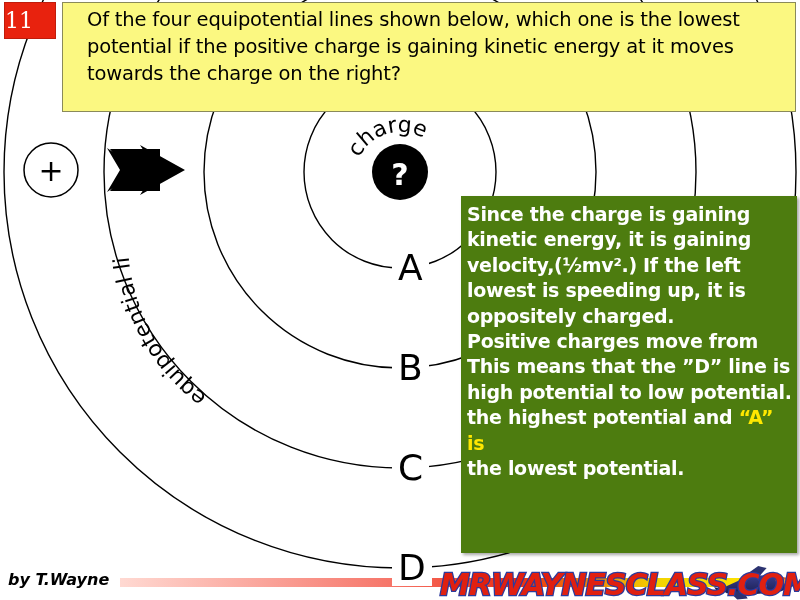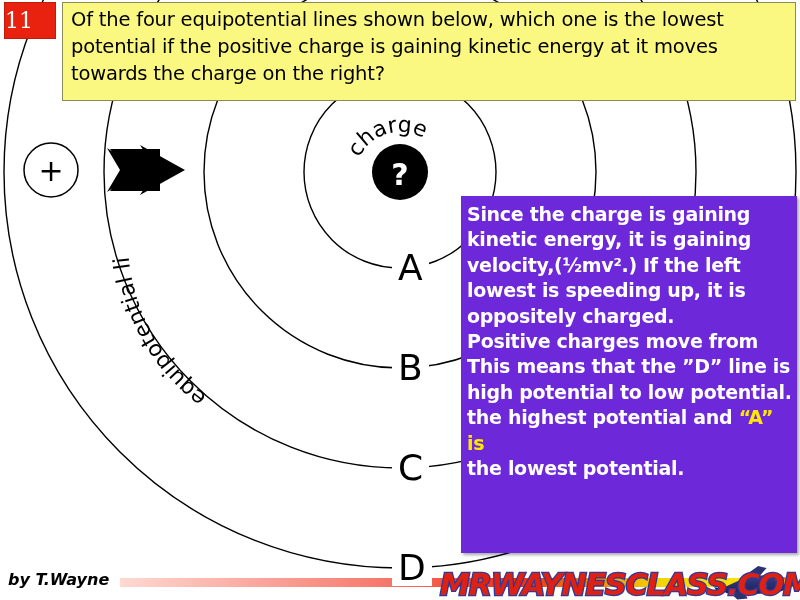--- a/index.html
+++ b/index.html
@@ -16,34 +16,34 @@
   .qnum{
     position:absolute;left:4px;top:2px;width:50px;height:35px;
     background:#e8220e;border:1px solid #c01c0b;
     display:flex;align-items:center;justify-content:flex-start;
     color:#ffffff;font-family:"DejaVu Serif","Liberation Serif",serif;
     font-size:22px;line-height:1;
   }
 
   
   .qbox{
-    position:absolute;left:62px;top:2px;width:734px;height:99px;
+    position:absolute;left:62px;top:2px;width:734px;height:110px;
     background:#fbf881;border:1px solid #8a8a5a;
-    box-sizing:border-box;padding:3px 6px 0 8px;
+    box-sizing:border-box;padding:3px 6px 0 24px;
   }
   .qbox p{
     margin:0;color:#000000;font-size:19.5px;line-height:27px;
     font-family:"DejaVu Sans","Liberation Sans",sans-serif;
     letter-spacing:-0.2px;
   }
 
   
   .abox{
     position:absolute;left:461px;top:196px;width:336px;height:357px;
-    background:#6d28d9;box-sizing:border-box;padding:6px 4px 0 6px;
+    background:#4d7c0f;box-sizing:border-box;padding:6px 4px 0 6px;
     box-shadow:2px 2px 3px rgba(0,0,0,.35);
   }
   .abox p{
     margin:0;color:#ffffff;font-size:19px;line-height:25.4px;
     font-weight:bold;letter-spacing:-0.3px;
     font-family:"DejaVu Sans","Liberation Sans",sans-serif;
   }
   .hl{color:#ffe800;}
 
   

